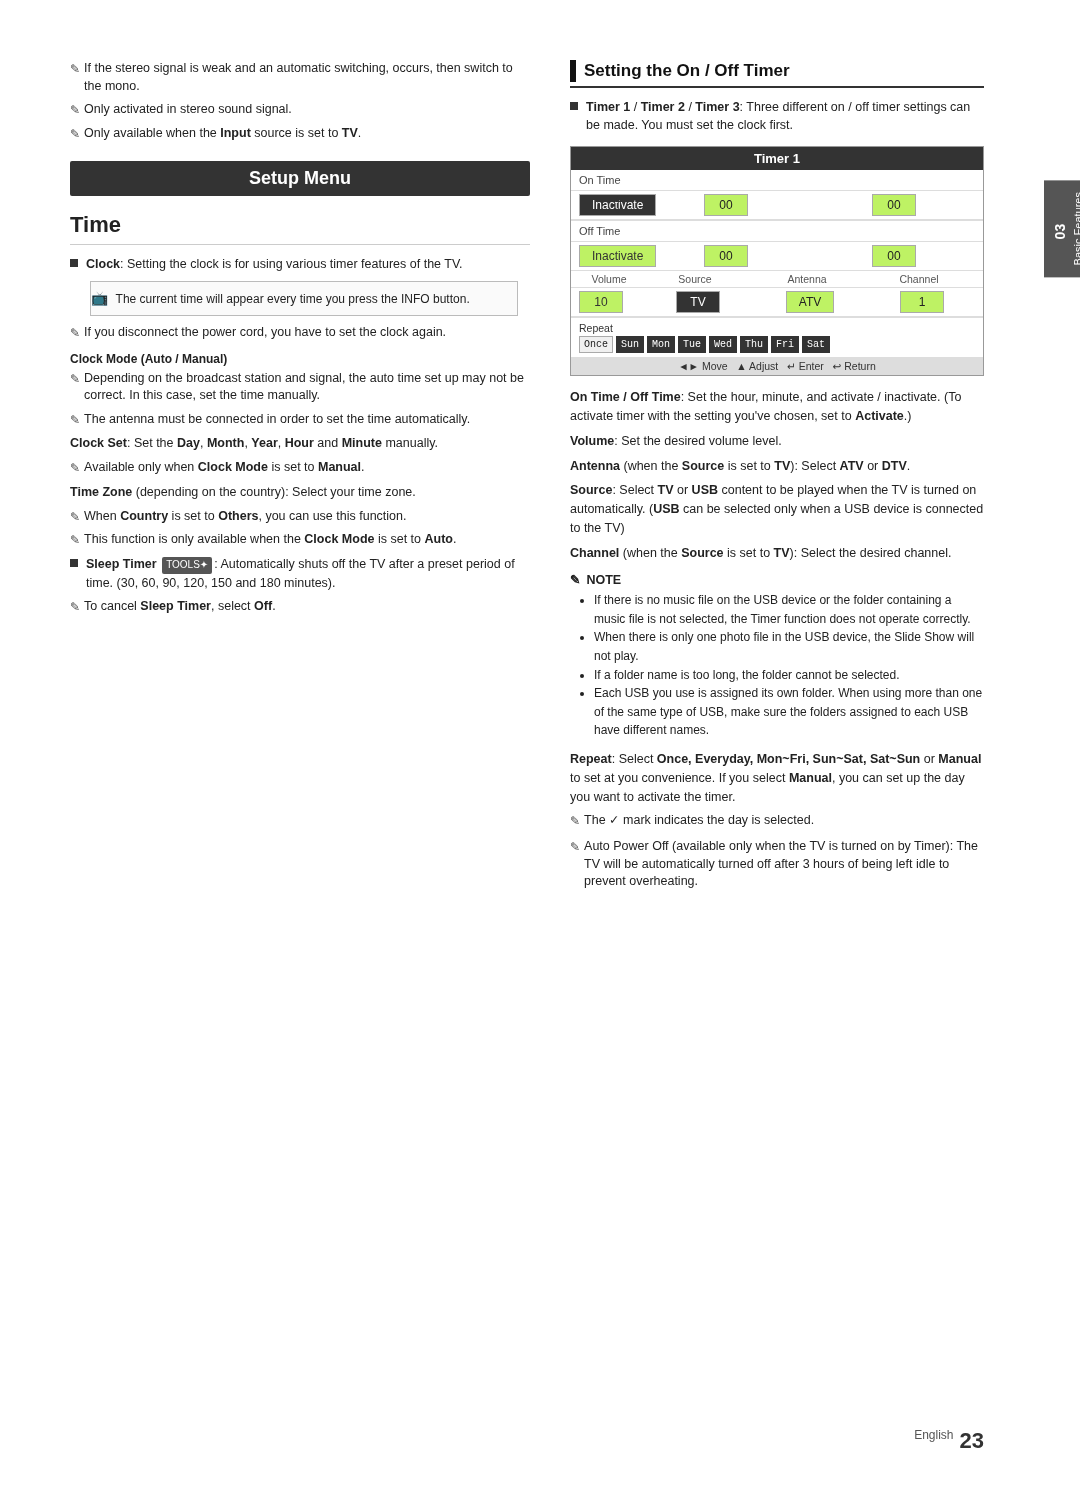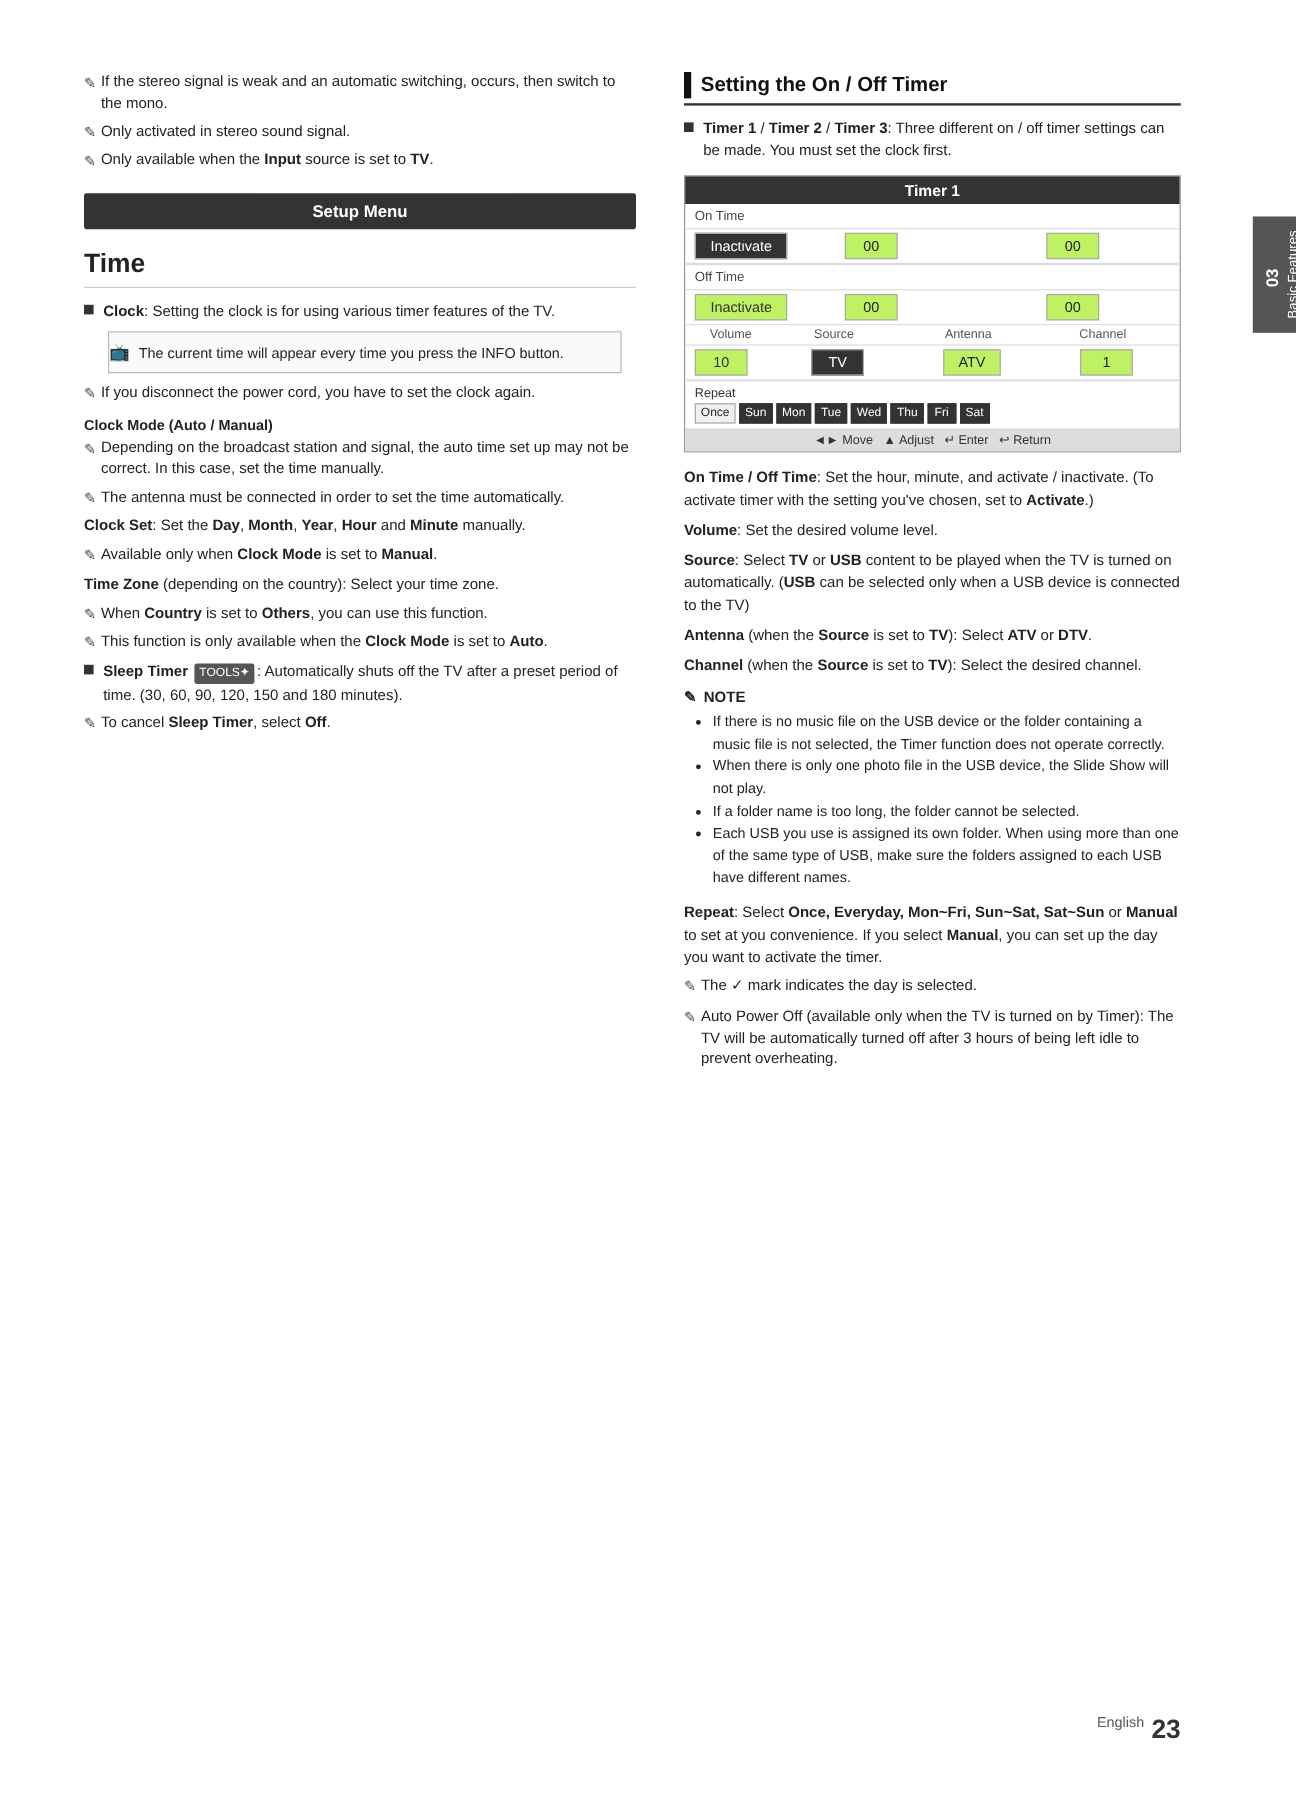--- a/index.html
+++ b/index.html
@@ -86,21 +86,21 @@
     .note-line .note-icon {
       flex-shrink: 0;
       margin-top: 1px;
     }
 
     
     .setup-menu-banner {
       background: #333;
       color: #fff;
       text-align: center;
-      font-size: 14px;
+      font-size: 18px;
       font-weight: bold;
       padding: 7px 0;
       margin: 18px 0 16px 0;
       border-radius: 2px;
     }
 
     
     .section-heading {
       display: flex;
       align-items: center;
@@ -275,20 +275,21 @@
       gap: 3px;
       align-items: center;
     }
     .day-btn {
       font-size: 10px;
       padding: 2px 4px;
       border: 1px solid #aaa;
       background: #f0f0f0;
       min-width: 24px;
       text-align: center;
+      font-family: Liberation Mono, monospace;
     }
     .day-btn.dark {
       background: #333;
       color: #fff;
       border-color: #333;
     }
 
     .timer-nav-bar {
       background: #ddd;
       text-align: center;
@@ -557,25 +558,25 @@
 
       <div class="para">
         <b>On Time / Off Time</b>: Set the hour, minute, and activate / inactivate. (To activate timer with the setting you've chosen, set to <b>Activate</b>.)
       </div>
 
       <div class="para">
         <b>Volume</b>: Set the desired volume level.
       </div>
 
       <div class="para">
+        <b>Antenna</b> (when the <b>Source</b> is set to <b>TV</b>): Select <b>ATV</b> or <b>DTV</b>.
+      </div>
+
+      <div class="para">
         <b>Source</b>: Select <b>TV</b> or <b>USB</b> content to be played when the TV is turned on automatically. (<b>USB</b> can be selected only when a USB device is connected to the TV)
-      </div>
-
-      <div class="para">
-        <b>Antenna</b> (when the <b>Source</b> is set to <b>TV</b>): Select <b>ATV</b> or <b>DTV</b>.
       </div>
 
       <div class="para">
         <b>Channel</b> (when the <b>Source</b> is set to <b>TV</b>): Select the desired channel.
       </div>
 
 
       <div class="note-section">
         <div class="note-header">
           <span>✎</span>

